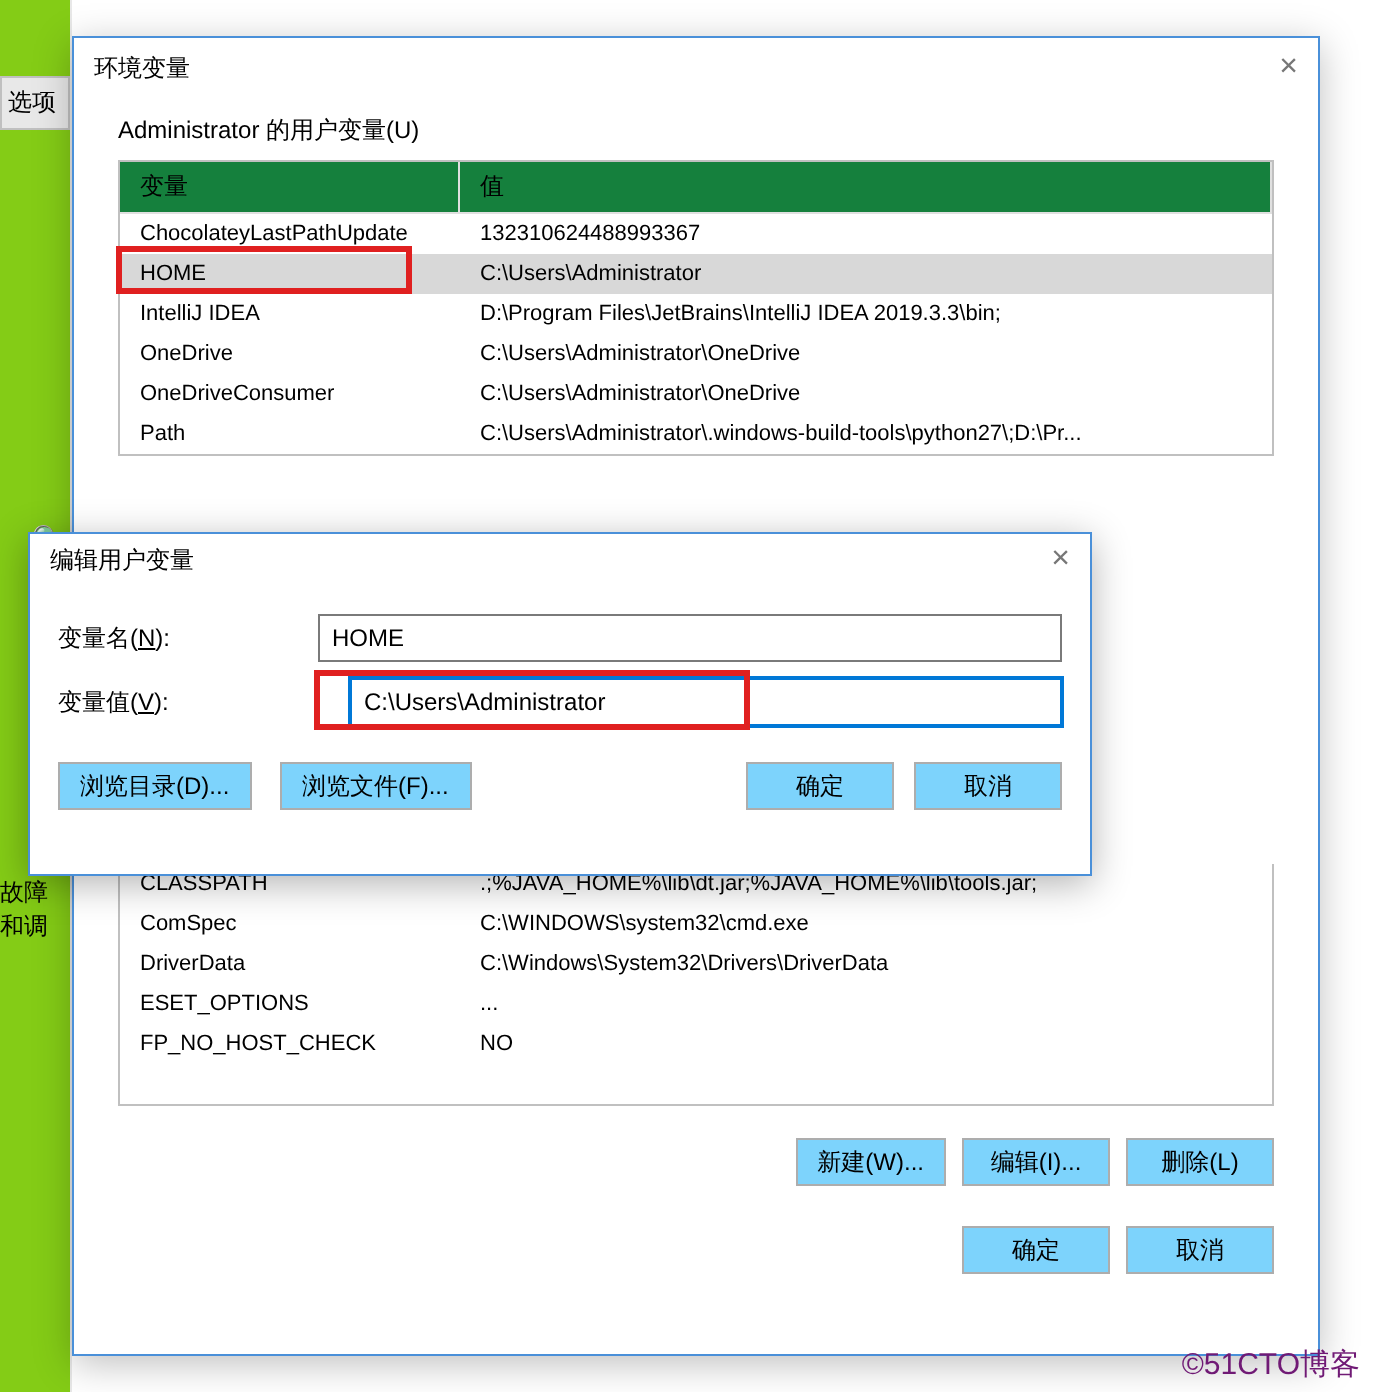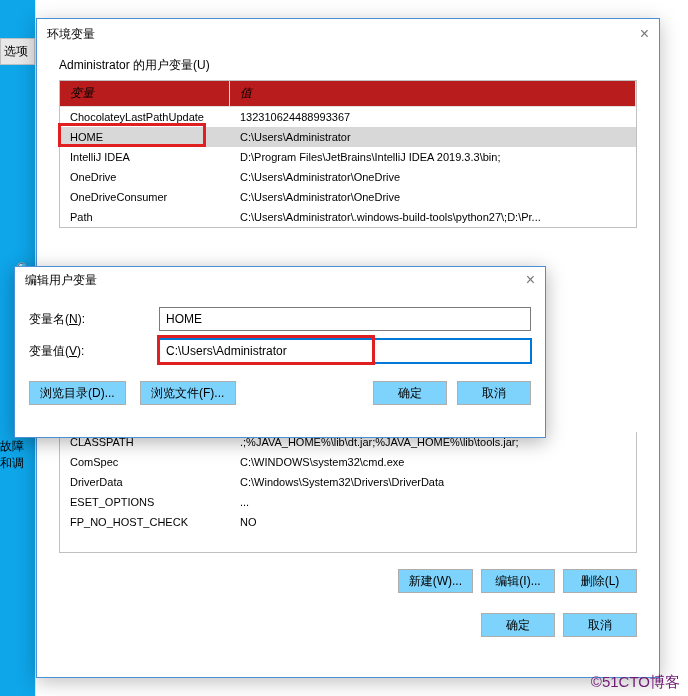--- a/index.html
+++ b/index.html
@@ -1,31 +1,31 @@
 <!DOCTYPE html>
 <html><head>
   <meta charset="utf-8">
   <style>
     * { box-sizing: border-box; margin: 0; padding: 0; }
     html, body { width: 688px; height: 696px; font-family: "Microsoft YaHei", Tahoma, sans-serif; font-size: 12px; background: #fff; color: #000; overflow: hidden; }
 
-    .bg-left { position: absolute; left: 0; top: 0; width: 36px; height: 696px; background: #0ea5e9; border-right: 1px solid #e8e8e8; }
+    .bg-left { position: absolute; left: 0; top: 0; width: 36px; height: 696px; background: #84cc16; border-right: 1px solid #e8e8e8; }
     .bg-left .tab1 { display: block; padding: 4px 3px; border: 1px solid #c0c0c0; background: #e8e8e8; margin: 38px 0 0 0; font-size: 12px; }
     .bg-left .filter-icon { position: absolute; left: 16px; top: 262px; font-size: 13px; color: #333; }
     .bg-left .dropdown-icon { position: absolute; left: 14px; top: 290px; width: 16px; height: 16px; border: 1px solid #888; background: #fff; }
     .bg-left .dropdown-icon::after { content: "▾"; position: absolute; left: 3px; top: -1px; font-size: 9px; color: #333; }
     .bg-left .lbl2 { position: absolute; left: 0; top: 438px; font-size: 12px; }
 
     .win1 { position: absolute; left: 36px; top: 18px; width: 624px; height: 660px; background: #fff; border: 1px solid #4a90d9; box-shadow: 0 4px 18px rgba(0,0,0,.25); }
     .win1 .titlebar { height: 30px; line-height: 30px; padding: 0 10px; font-size: 12px; color: #000; display: flex; justify-content: space-between; align-items: center; }
     .win1 .titlebar .close { font-size: 16px; color: #777; font-family: Arial; cursor: pointer; }
 
     .group-label { padding: 8px 16px 6px 22px; font-size: 12px; }
     .table-wrap { margin: 0 22px 8px 22px; border: 1px solid #c0c0c0; background: #fff; }
-    .table-head { display: flex; background: #b91c1c; border-bottom: 1px solid #e0e0e0; font-style: italic; }
+    .table-head { display: flex; background: #15803d; border-bottom: 1px solid #e0e0e0; }
     .table-head .col { padding: 4px 10px; border-right: 1px solid #e0e0e0; font-size: 12px; }
     .col-name { width: 170px; flex: none; }
     .col-value { flex: 1; }
 
     .table-body .row { display: flex; padding: 2px 0; cursor: default; }
     .table-body .row .cell { padding: 2px 10px; font-size: 11px; white-space: nowrap; overflow: hidden; text-overflow: ellipsis; }
     .table-body .row.selected { background: #d8d8d8; }
 
     .highlight-box { border: 3px solid #e02020; position: absolute; pointer-events: none; }
 
@@ -150,21 +150,21 @@
 <div class="win2">
   <div class="titlebar">
     <span>编辑用户变量</span>
     <span class="close">×</span>
   </div>
   <div class="body">
     <div class="form-row">
       <label>变量名(<u>N</u>):</label>
       <input class="input" value="HOME" style="">
     </div>
-    <div class="form-row" style="position:relative;">
+    <div class="form-row" style="position:relative;gap:16px;">
       <label>变量值(<u>V</u>):</label>
       <input class="input focused" value="C:\Users\Administrator" style="">
       <div class="highlight-value" style="left:128px; top:-4px; width:218px; height:30px;"></div>
     </div>
   </div>
   <div class="btn-row2">
     <div class="left">
       <button class="btn" style="min-width:96px;">浏览目录(D)...</button>
       <button class="btn" style="min-width:96px;">浏览文件(F)...</button>
     </div>

